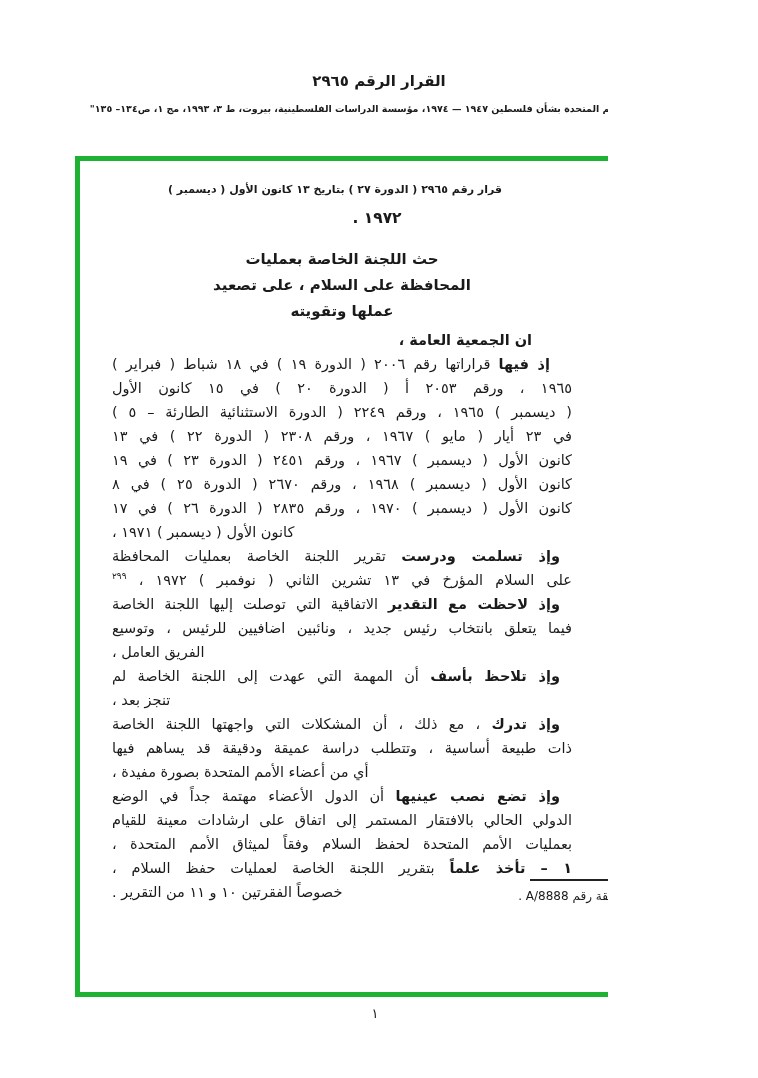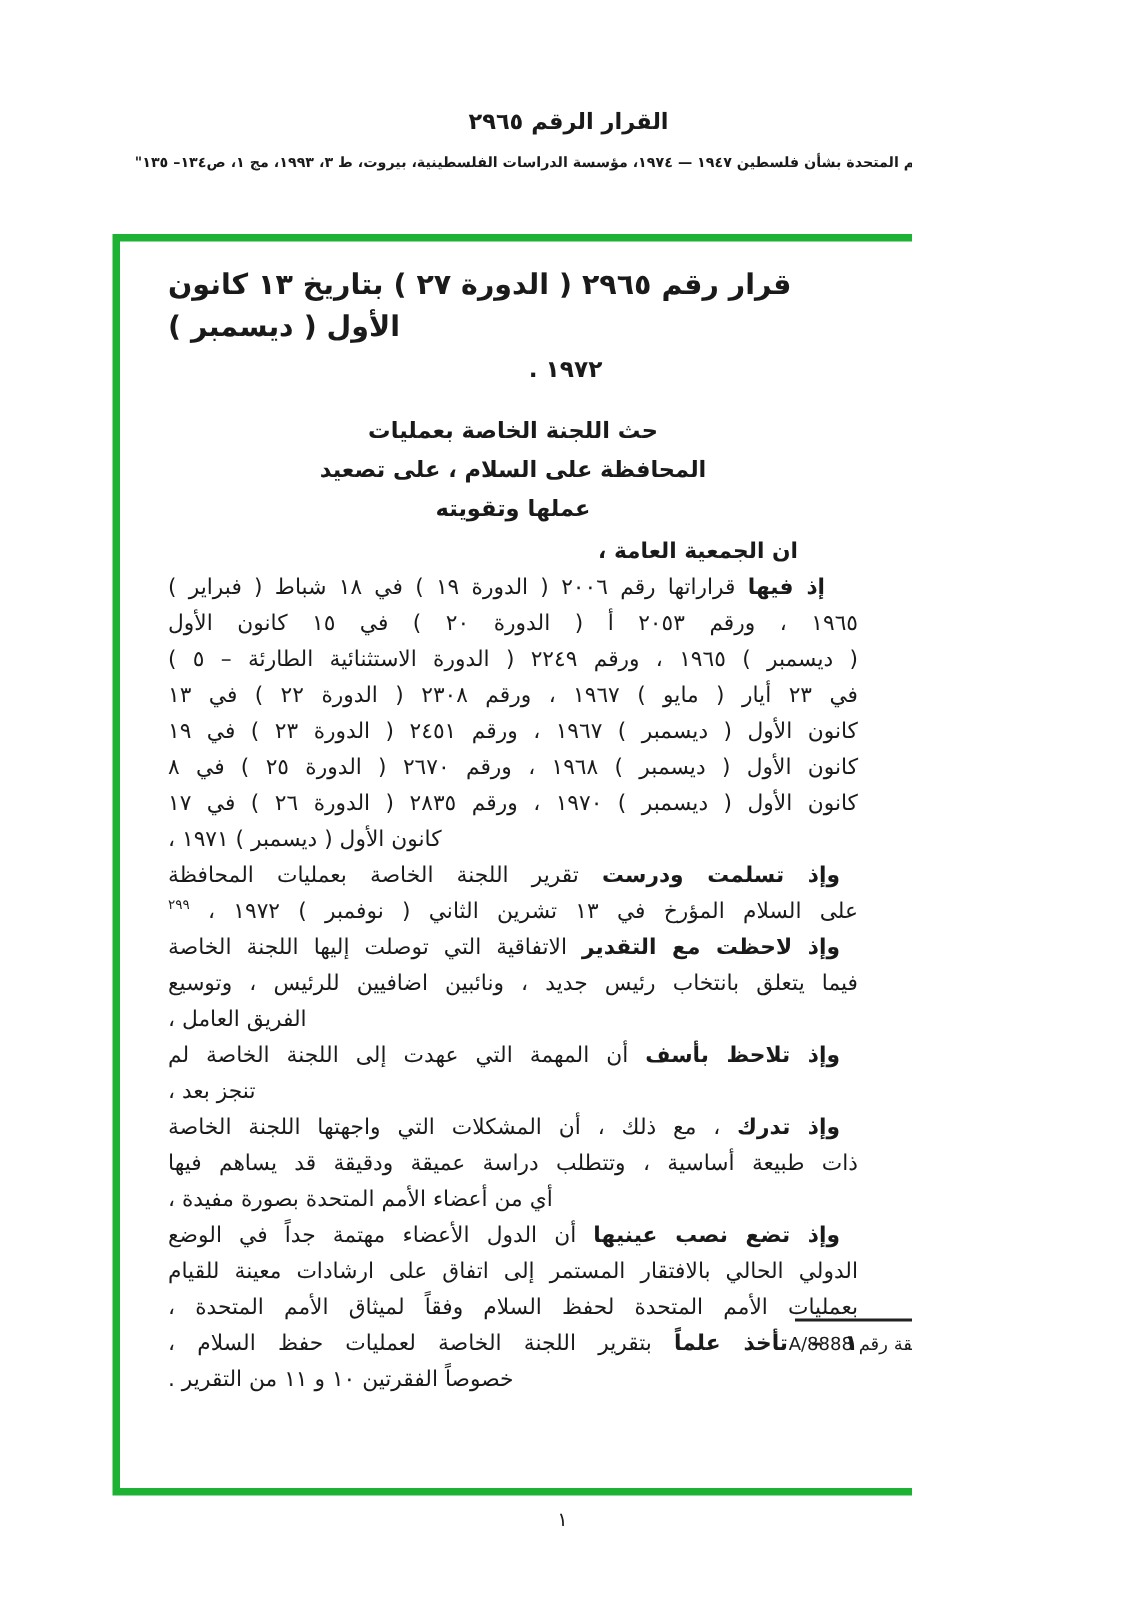--- a/index.html
+++ b/index.html
@@ -27,22 +27,22 @@
     position:absolute;left:75px;top:156px;
     width:596px;height:831px;
     border:5px solid #1eb234;
     background:#ffffff;
   }
   .content{
     position:absolute;top:15px;right:104px;width:460px;
     direction:rtl;
   }
   .res-heading{
-    font-weight:bold;font-size:19px;line-height:28px;
-    text-align:left;padding-right:14px;
+    font-weight:bold;font-size:11px;line-height:28px;
+    text-align:center;padding-right:14px;
   }
   .res-heading-date{
     font-weight:bold;font-size:15.5px;line-height:28px;
     text-align:center;padding-left:70px;
   }
   .res-title{
     font-weight:bold;font-size:15px;line-height:26px;
     text-align:center;
   }
   .res-title.mt{margin-top:14px;}

